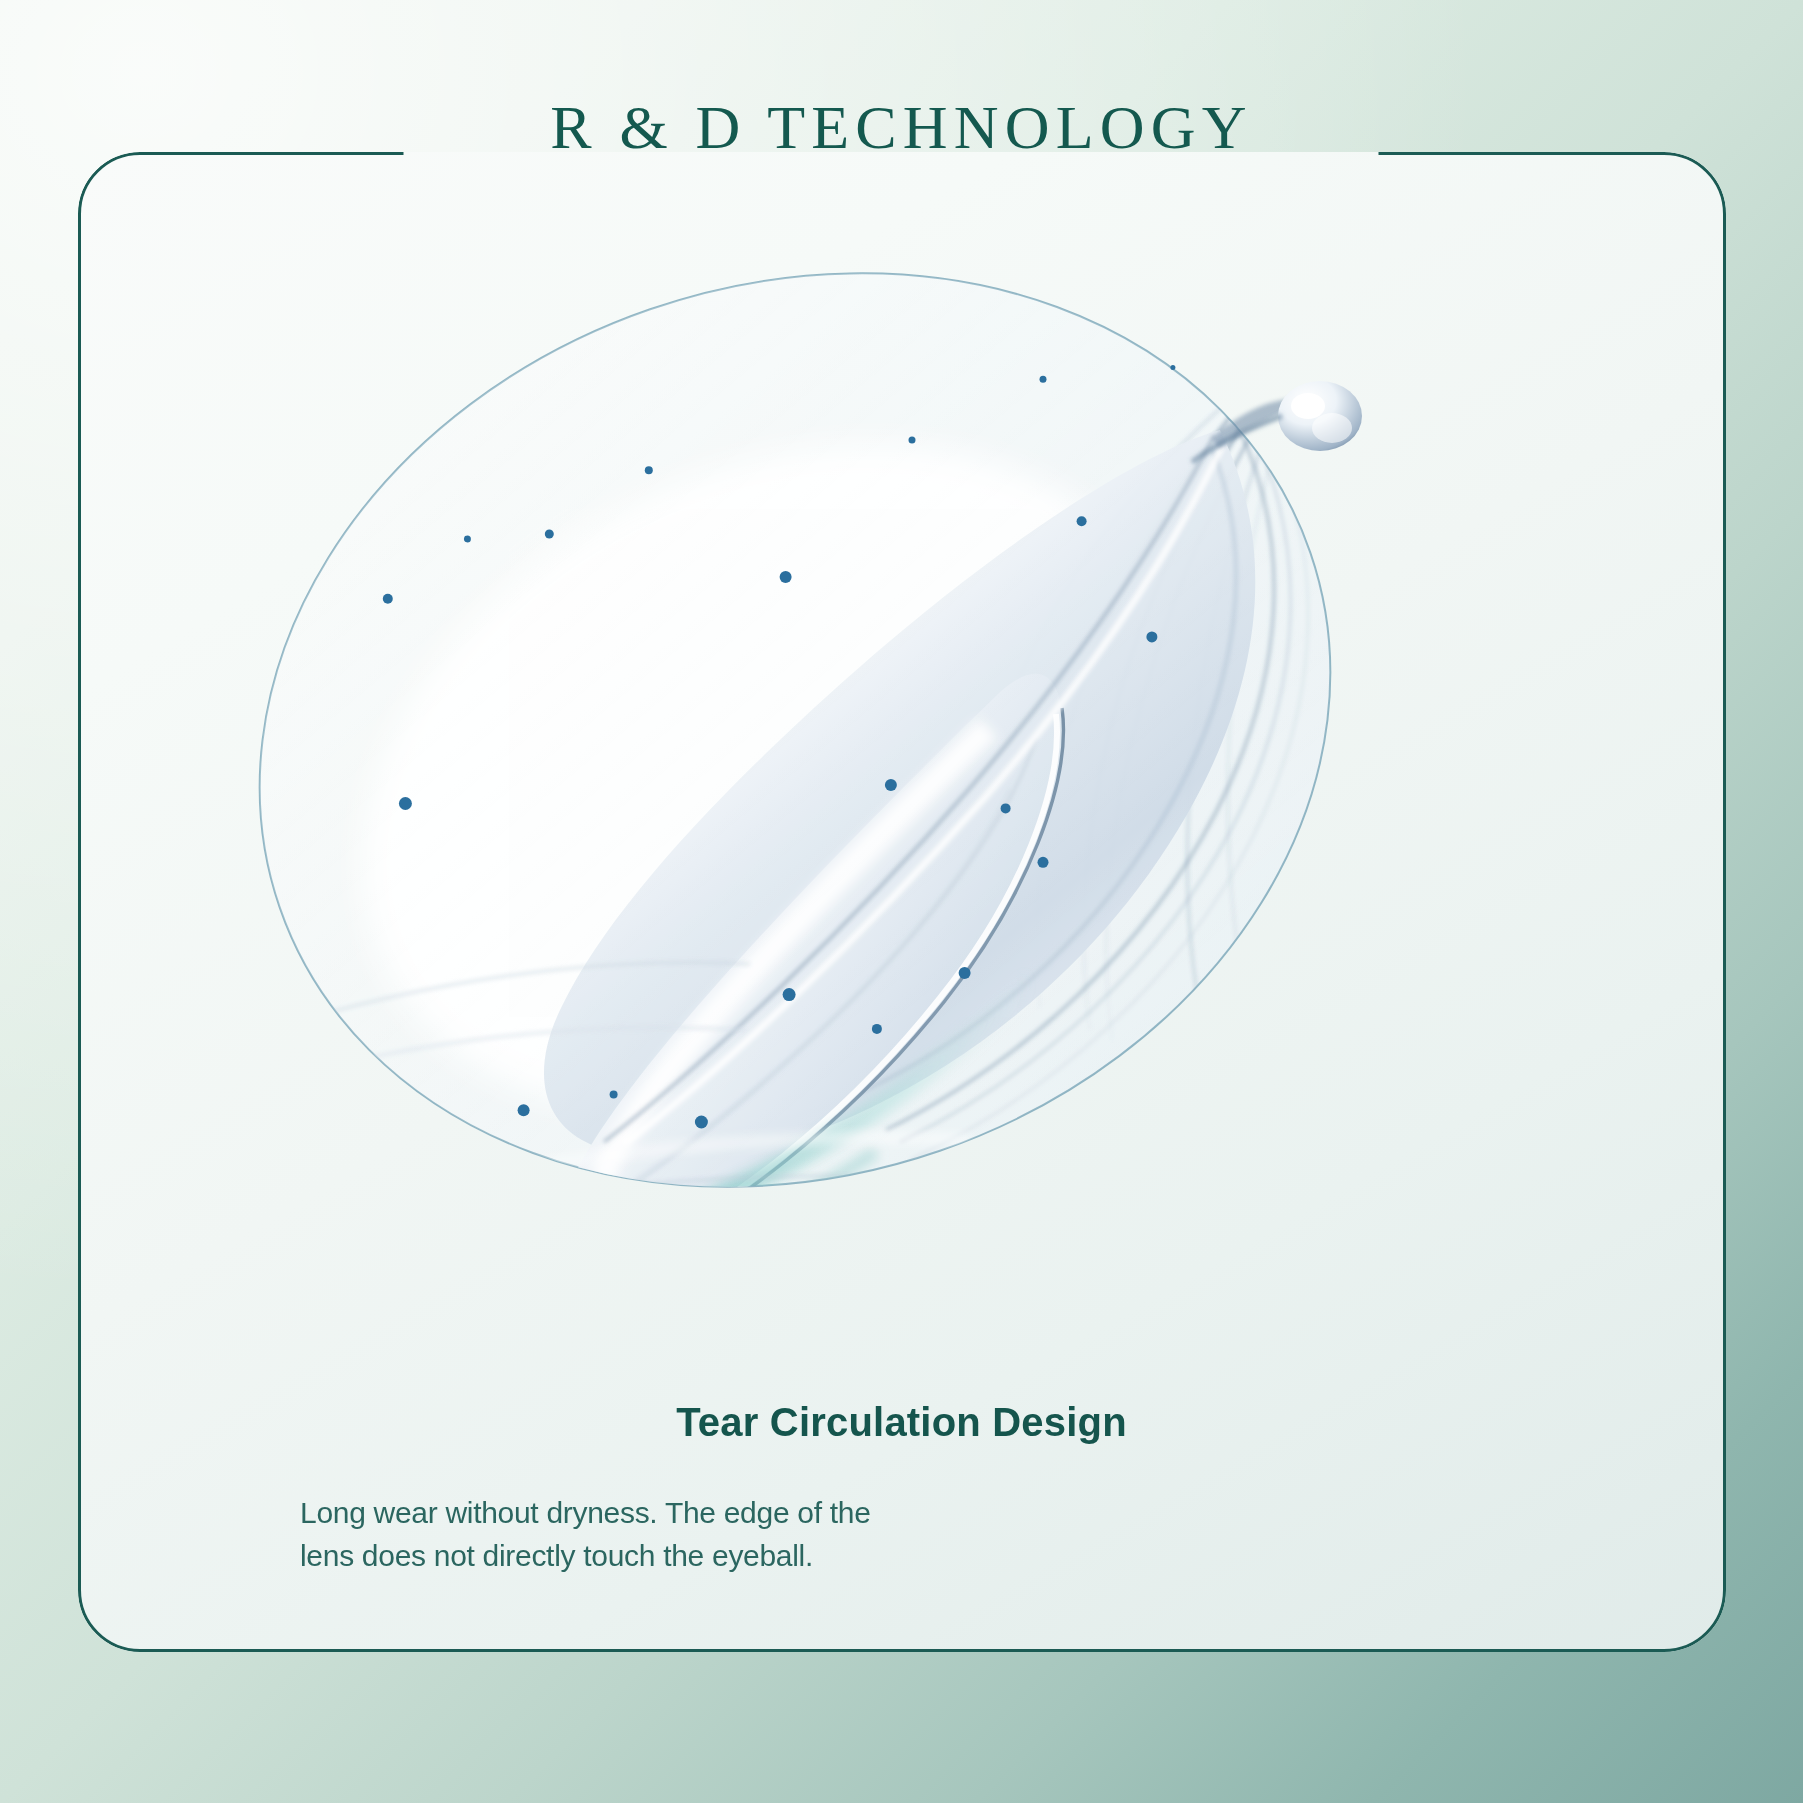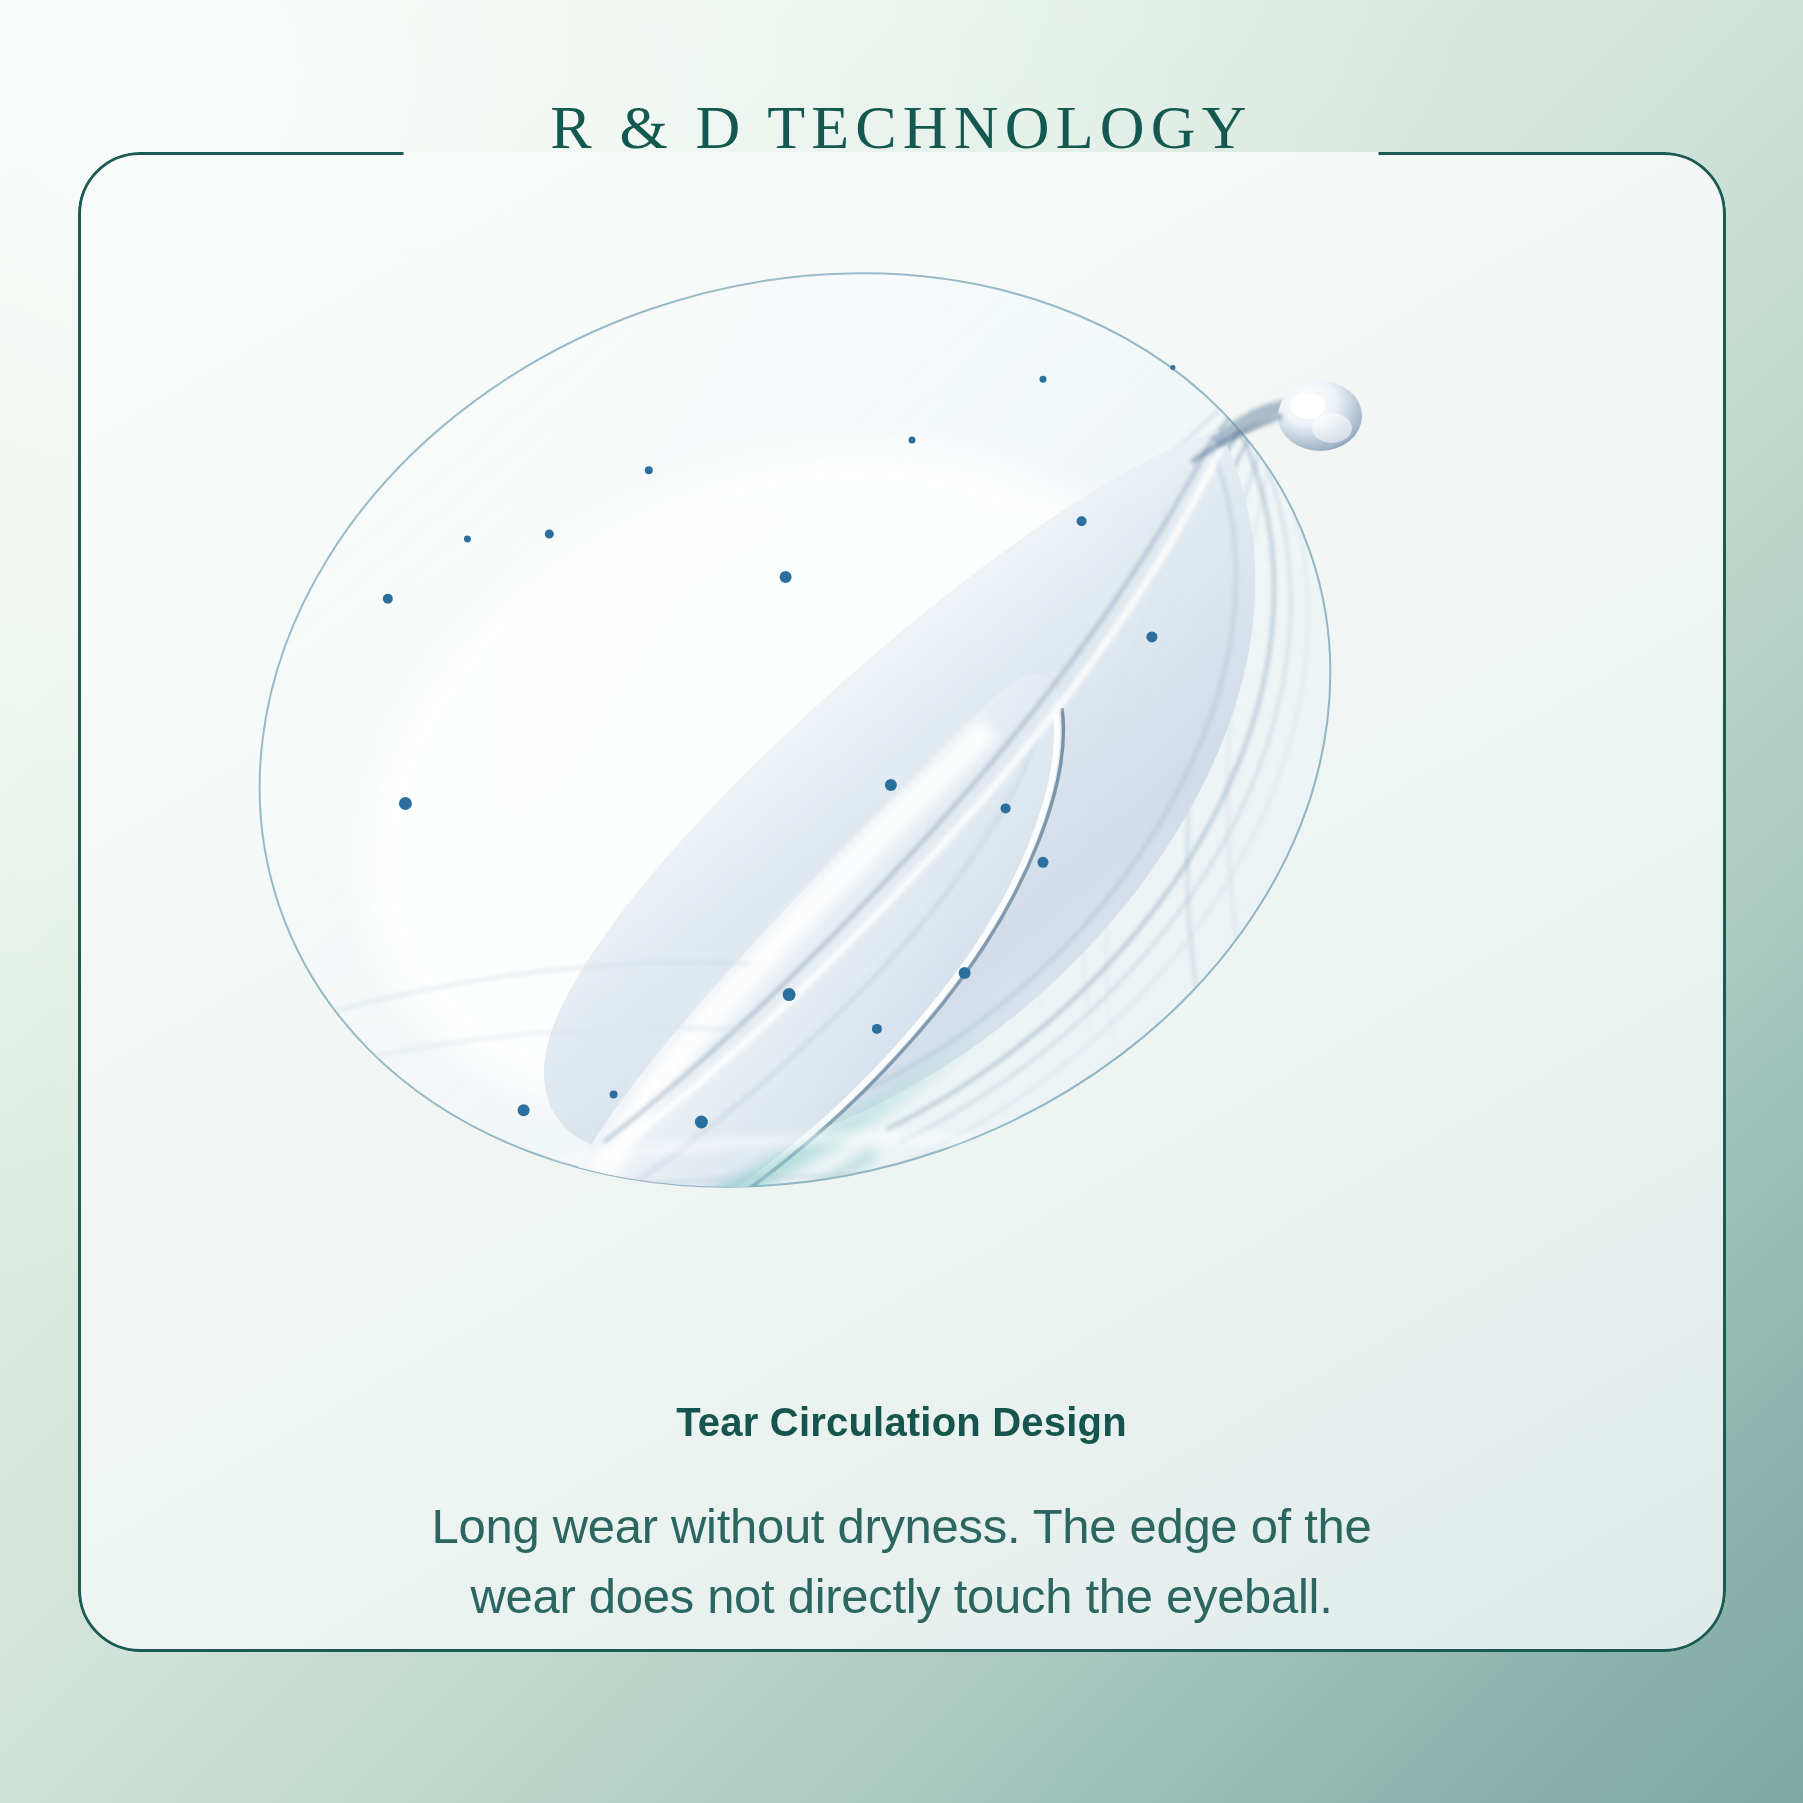--- a/index.html
+++ b/index.html
@@ -122,23 +122,22 @@
     font-size: 40px;
     color: #15554d;
     letter-spacing: 0.2px;
     z-index: 6;
   }
   .caption-body {
     position: absolute;
     left: 300px;
     top: 1492px;
     width: 1203px;
-    text-align: center;
     font-family: "Liberation Sans", sans-serif;
-    font-size: 49px;
+    font-size: 30px;
     line-height: 1.42;
     color: #2b6660;
     letter-spacing: -0.3px;
     z-index: 6;
   }
   .caption-body .ln { display: block; }
 </style>
 </head>
 <body>
 
@@ -350,16 +349,16 @@
           <circle cx="491.4" cy="882.0" r="6.5" fill="#2b6f9e"></circle>
           <circle cx="403.6" cy="854.6" r="4" fill="#2b6f9e"></circle>
         </g>
     </svg>
   </div>
 
   <div class="caption-title">Tear Circulation Design</div>
 
   <div class="caption-body">
     <span class="ln">Long wear without dryness. The edge of the</span>
-    <span class="ln">wear does not directly touch the eyeball.</span>
+    <span class="ln">lens does not directly touch the eyeball.</span>
   </div>
 
 </div>
 
 </body></html>

